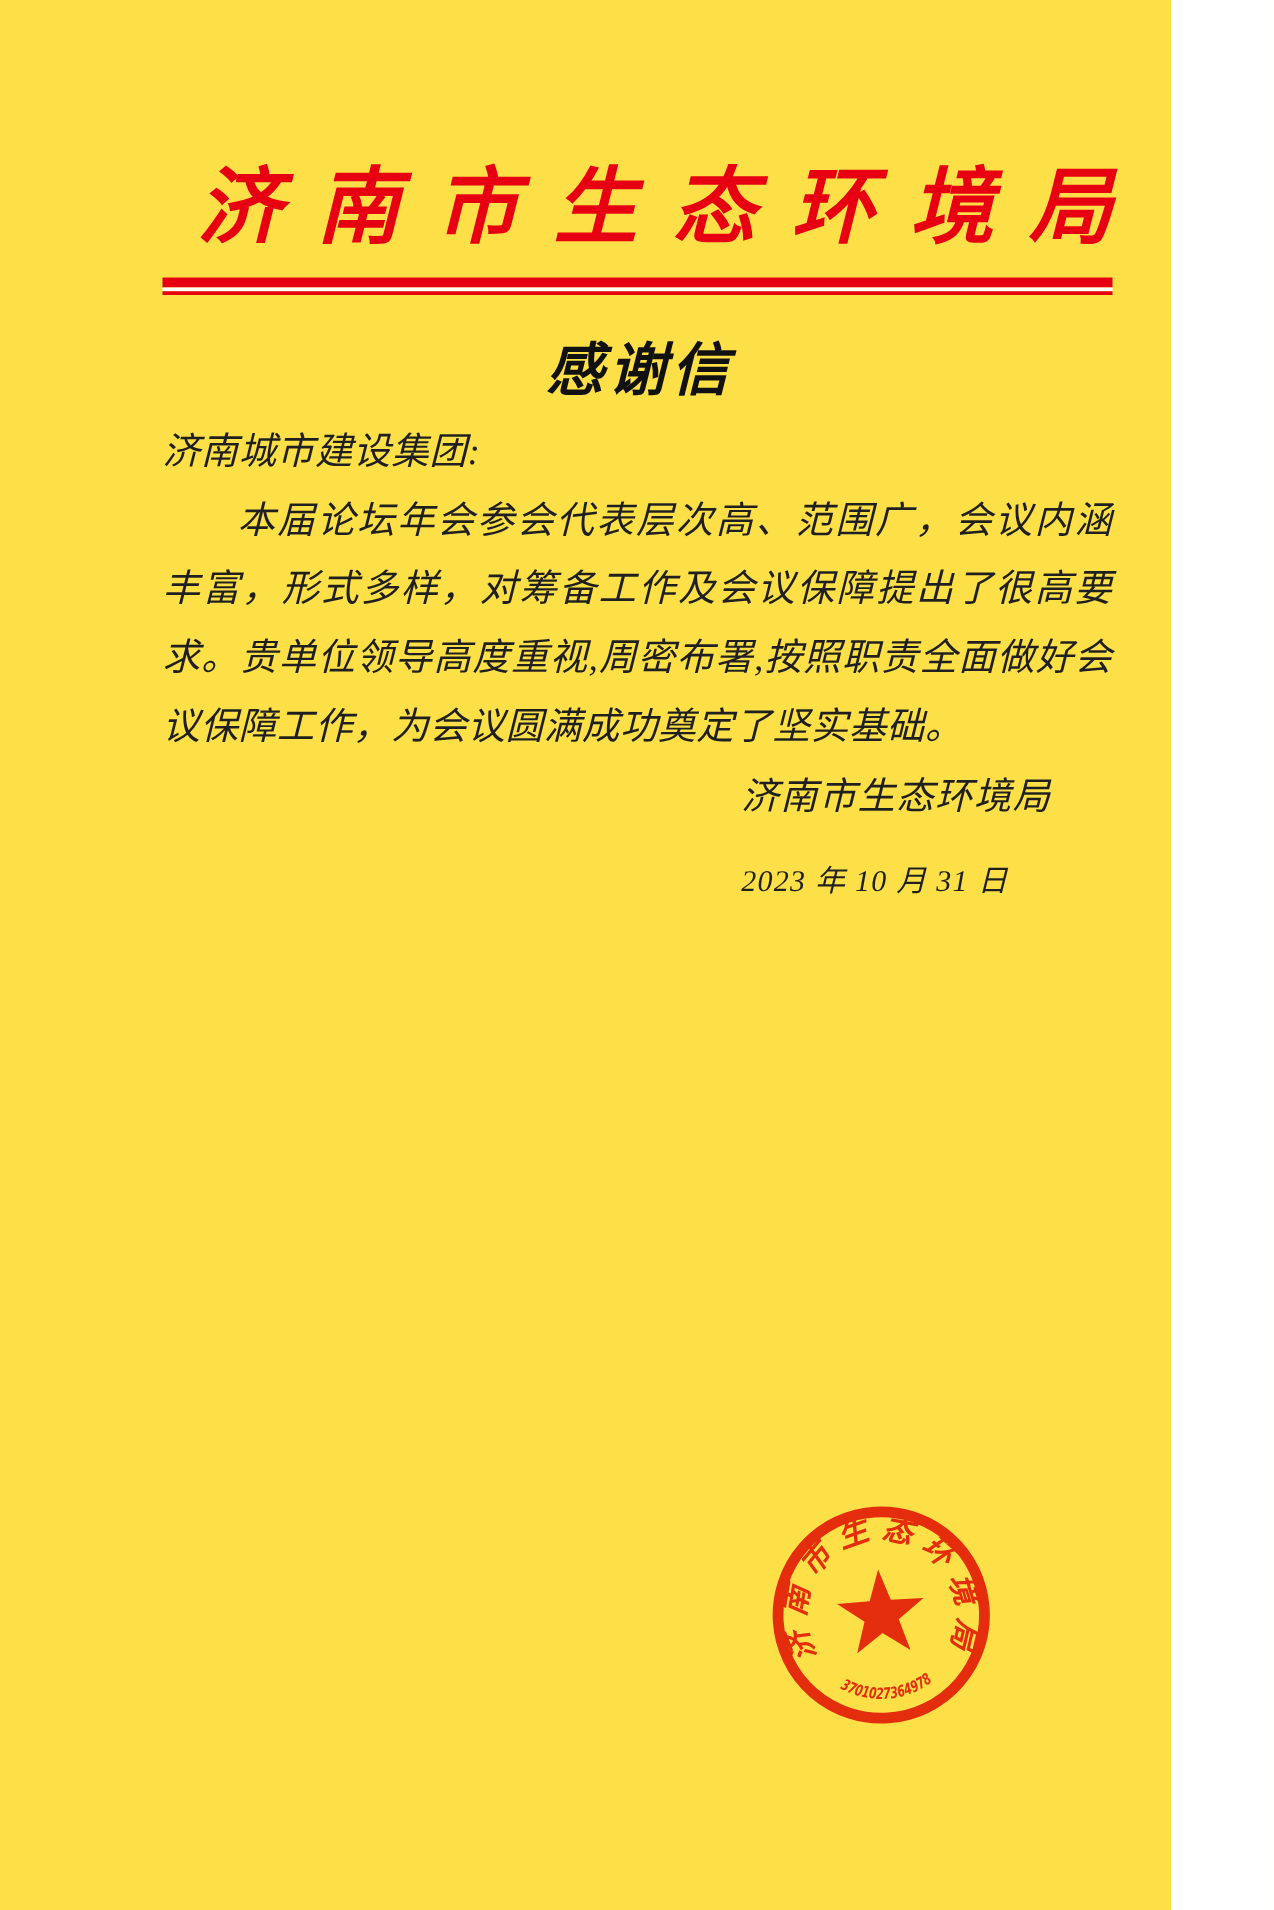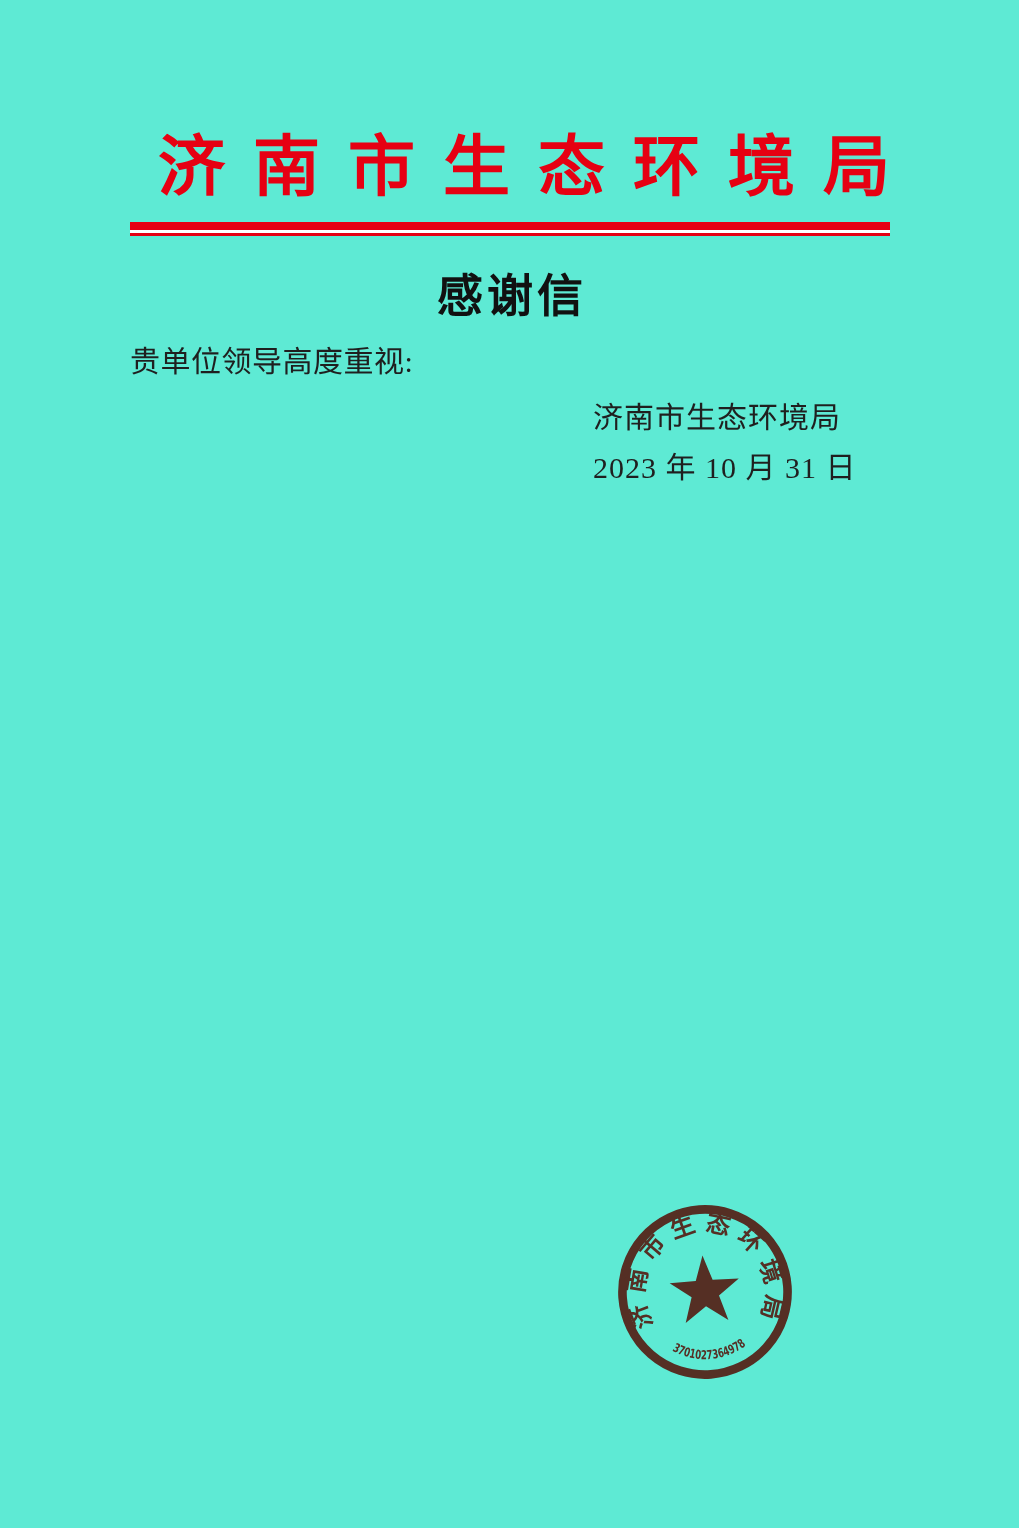--- a/index.html
+++ b/index.html
@@ -1,22 +1,23 @@
 <!DOCTYPE html>
 <html lang="zh-CN"><head>
 <meta charset="utf-8">
 <style>
   html,body{margin:0;padding:0;background:#ffffff;}
   .page{
     position:relative;
-    width:1019px;height:1528px;
-    background:#5eead4;
+    width:937px;height:1528px;
+    background:#fde047;
     overflow:hidden;
     font-family:"Liberation Serif","DejaVu Serif",serif;
     color:#1f1f1f;
+    font-style:italic;
   }
   .content{position:absolute;left:130px;width:760px;top:0;}
 
   
   .letterhead{
     margin-top:122px;
     line-height:90px;
     font-size:67px;
     font-weight:bold;
     color:#e60012;
@@ -59,23 +60,23 @@
   .sign-block{position:relative;}
   .signature{
     margin-top:6px;
     margin-left:463px;
     font-size:30px;
     line-height:46px;
     letter-spacing:1px;
     white-space:nowrap;
   }
   .sign-date{
-    margin-top:4px;
+    margin-top:22px;
     margin-left:463px;
-    font-size:30px;
+    font-size:24px;
     line-height:46px;
     letter-spacing:1px;
     white-space:nowrap;
   }
 
   
   .seal{
     position:absolute;
     left:609px;top:1196px;
     width:192px;height:192px;
@@ -95,21 +96,22 @@
 
     <div class="rule">
       <div class="thick"></div>
       <div class="gap"></div>
       <div class="thin"></div>
     </div>
 
     <div class="doc-title">感谢信</div>
 
     <div class="body">
-      <p class="salutation">贵单位领导高度重视:</p>
+      <p class="salutation">济南城市建设集团:</p>
+      <p class="para">本届论坛年会参会代表层次高、范围广，会议内涵丰富，形式多样，对筹备工作及会议保障提出了很高要求。贵单位领导高度重视,周密布署,按照职责全面做好会议保障工作，为会议圆满成功奠定了坚实基础。</p>
     </div>
 
     <div class="sign-block">
       <div class="signature">济南市生态环境局</div>
       <div class="sign-date">2023 年 10 月 31 日</div>
     </div>
   </div>
 
   <svg class="seal" viewBox="0 0 200 200" xmlns="http://www.w3.org/2000/svg" aria-hidden="true">
     <defs>

